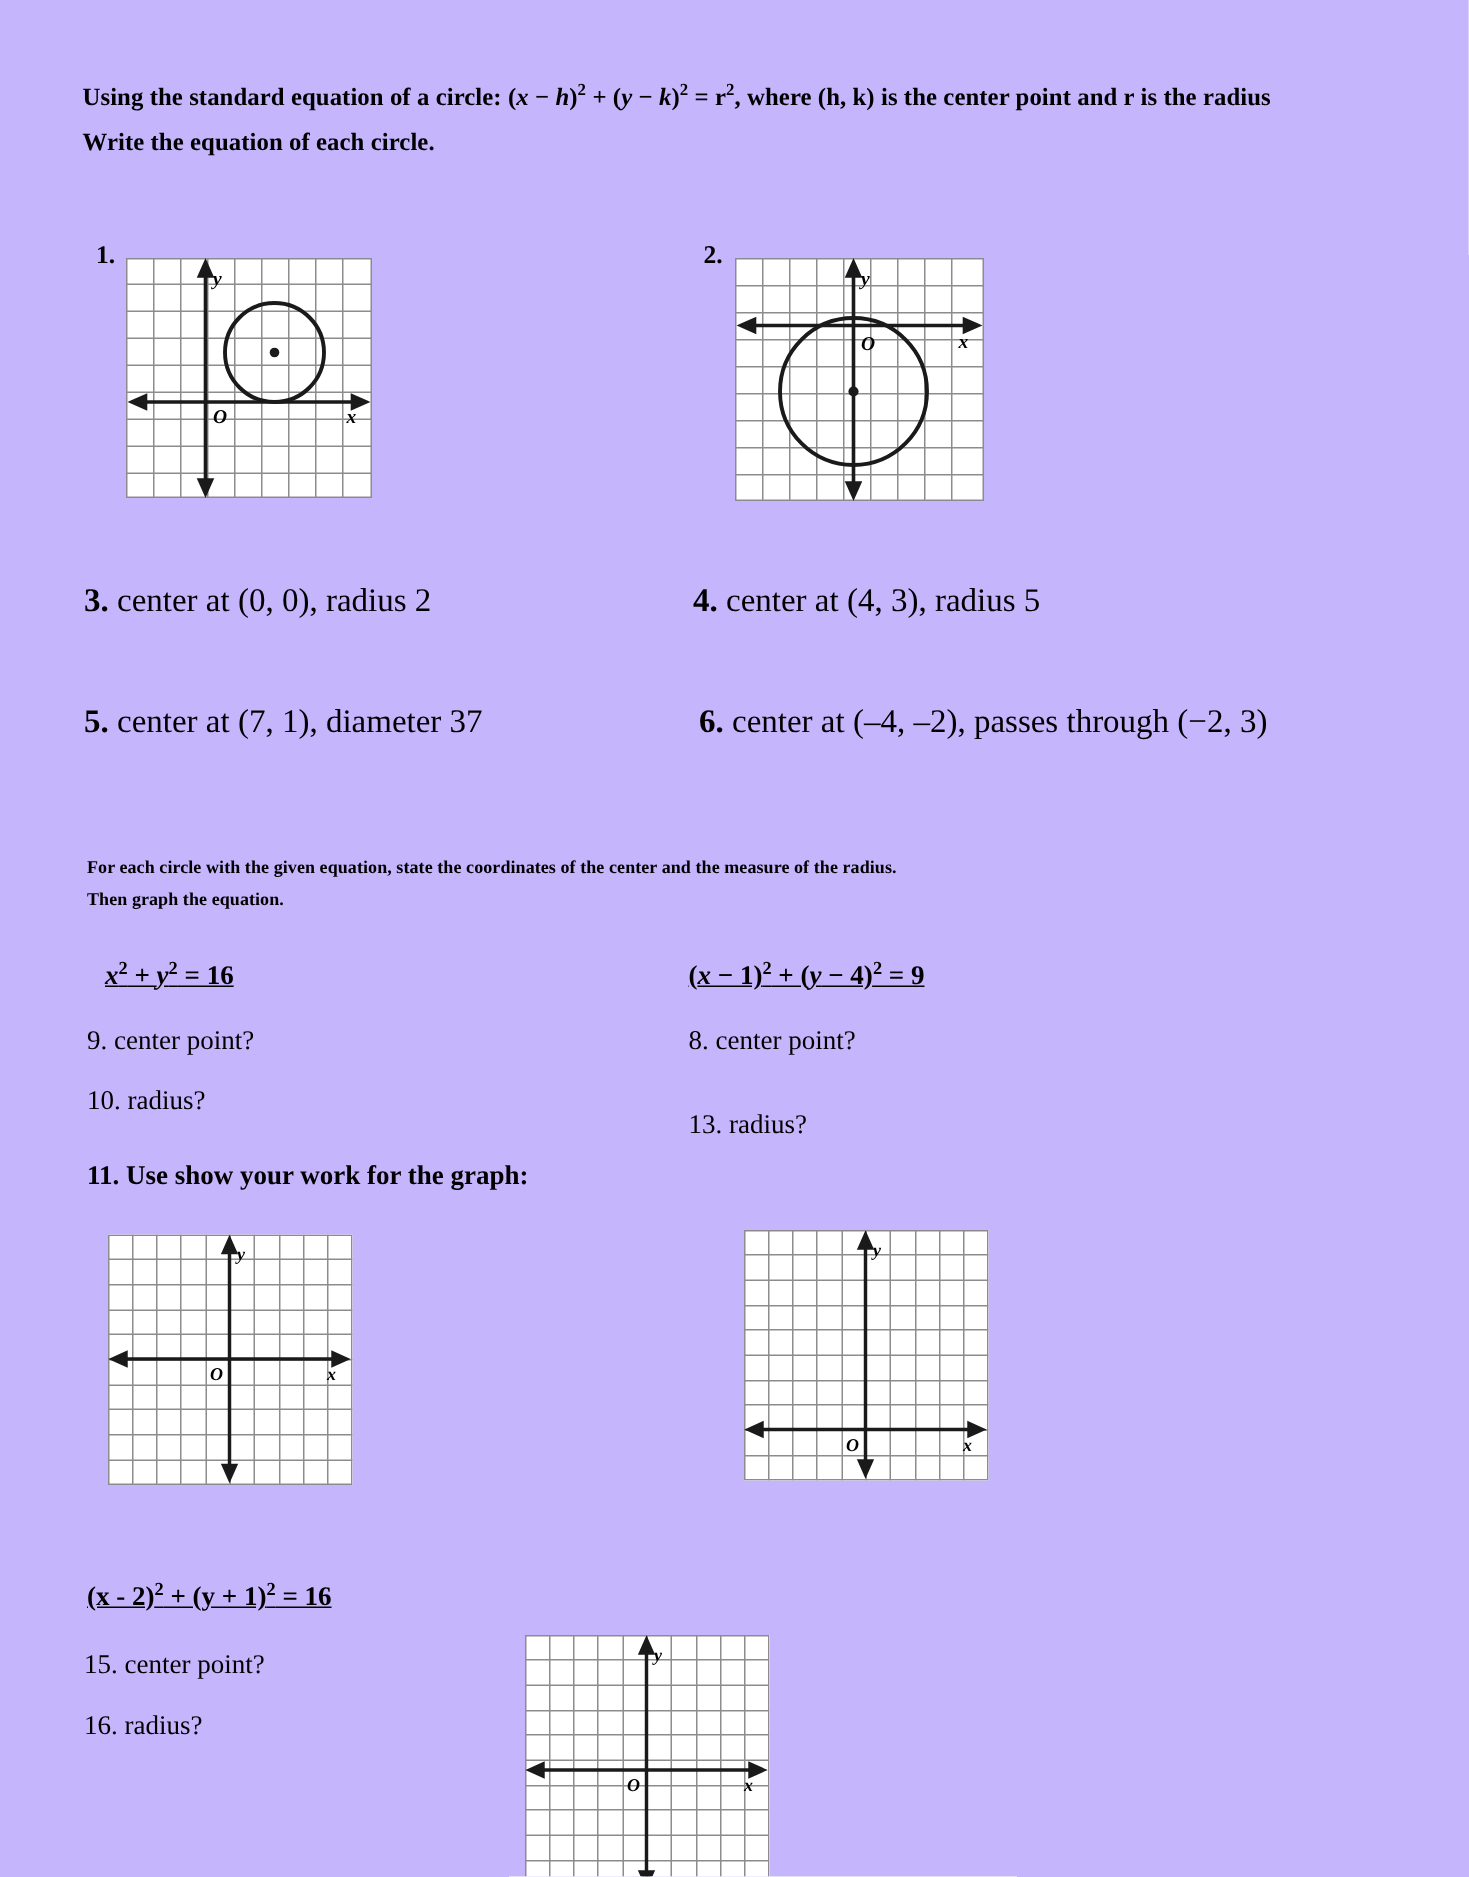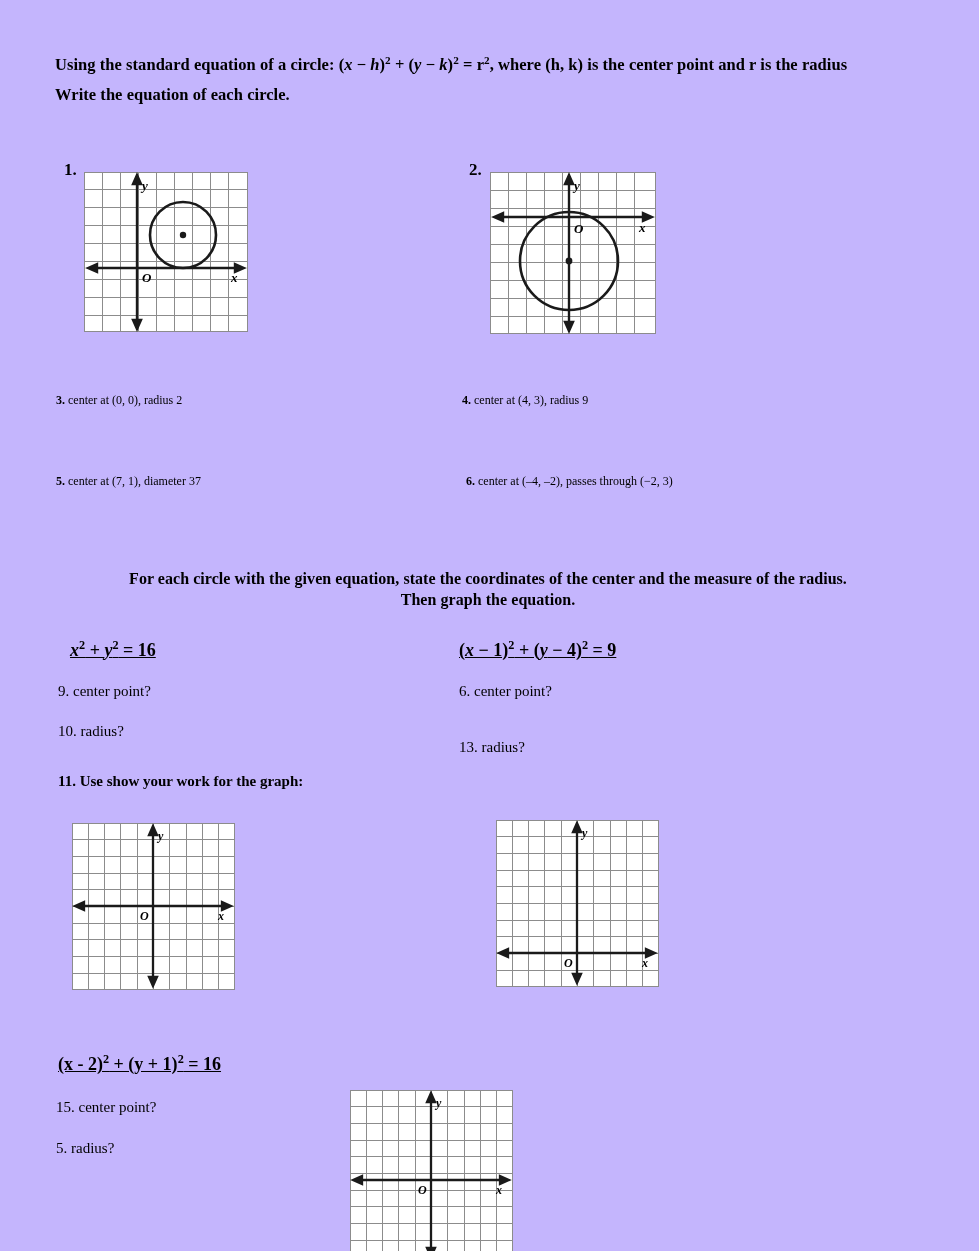--- a/index.html
+++ b/index.html
@@ -26,55 +26,55 @@
 
   
   .instruction {
     position: absolute;
     font-weight: bold;
     font-size: 16.5px;
     line-height: 30px;
     letter-spacing: 0.05px;
   }
   #instr-top { left: 55px; top: 50px; width: 900px; }
-  #instr-mid { left: 58px; top: 568px; width: 860px; font-size: 16px; line-height: 21px; text-align: center; }
+  #instr-mid { left: 58px; top: 568px; width: 860px; font-size: 12px; line-height: 21px; }
 
   .mathline {
     font-family: "Liberation Serif", "DejaVu Serif", serif;
   }
   .mvar {
     font-style: italic;
     font-weight: bold;
   }
   sup {
     font-size: 0.68em;
     vertical-align: super;
     line-height: 0;
   }
 
   .item {
     position: absolute;
-    font-size: 12px;
+    font-size: 22px;
     line-height: 22px;
     white-space: nowrap;
   }
   .item .num { font-weight: bold; }
 
   .eqn {
     position: absolute;
     font-size: 18px;
     font-weight: bold;
     white-space: nowrap;
     text-decoration: underline;
   }
   .eqn .mvar { font-style: italic; }
 
   .q {
     position: absolute;
-    font-size: 15px;
+    font-size: 18px;
     white-space: nowrap;
   }
   .q.bold { font-weight: bold; }
 
   .gnum {
     position: absolute;
     font-weight: bold;
     font-size: 17px;
   }
 
@@ -175,21 +175,21 @@
       <text x="84" y="18" font-family="Liberation Serif, serif" font-size="13" font-style="italic" font-weight="bold" fill="#000">y</text>
     </svg>
   </div>
 
   <div class="item" style="left:56px; top:389px;">
     <span class="num">3.</span>
     <span>center at (0, 0), radius 2</span>
   </div>
   <div class="item" style="left:462px; top:389px;">
     <span class="num">4.</span>
-    <span>center at (4, 3), radius 9</span>
+    <span>center at (4, 3), radius 5</span>
   </div>
   <div class="item" style="left:56px; top:470px;">
     <span class="num">5.</span>
     <span>center at (7, 1), diameter 37</span>
   </div>
   <div class="item" style="left:466px; top:470px;">
     <span class="num">6.</span>
     <span>center at (–4, –2), passes through (−2, 3)</span>
   </div>
 
@@ -202,21 +202,21 @@
     <span class="mvar">x</span><sup>2</sup> + <span class="mvar">y</span><sup>2</sup> = 16
   </div>
   <div class="eqn" style="left:459px; top:640px;">
     (<span class="mvar">x</span> − 1)<sup>2</sup> + (<span class="mvar">y</span> − 4)<sup>2</sup> = 9
   </div>
 
   <div class="q" style="left:58px; top:683px;">9. center point?</div>
   <div class="q" style="left:58px; top:723px;">10. radius?</div>
   <div class="q bold" style="left:58px; top:773px;">11. Use show your work for the graph:</div>
 
-  <div class="q" style="left:459px; top:683px;">6. center point?</div>
+  <div class="q" style="left:459px; top:683px;">8. center point?</div>
   <div class="q" style="left:459px; top:723px;margin-top:16px;">13. radius?</div>
 
   <div class="graph" id="graph-11" style="left:72px; top:823px;">
     <svg width="163" height="167" viewBox="0 0 163 167">
       <rect x="0.5" y="0.5" width="162" height="166" fill="#ffffff" stroke="#8c8c8c" stroke-width="1"></rect>
       <g stroke="#8c8c8c" stroke-width="1">
         <line x1="16.5" y1="0" x2="16.5" y2="167"></line>
         <line x1="32.5" y1="0" x2="32.5" y2="167"></line>
         <line x1="48.5" y1="0" x2="48.5" y2="167"></line>
         <line x1="65.5" y1="0" x2="65.5" y2="167"></line>
@@ -283,21 +283,21 @@
       <text x="68" y="147" font-family="Liberation Serif, serif" font-size="12" font-style="italic" font-weight="bold" fill="#000">O</text>
       <text x="146" y="147" font-family="Liberation Serif, serif" font-size="12" font-style="italic" font-weight="bold" fill="#000">x</text>
       <text x="86" y="17" font-family="Liberation Serif, serif" font-size="12" font-style="italic" font-weight="bold" fill="#000">y</text>
     </svg>
   </div>
 
   <div class="eqn" style="left:58px; top:1054px;">
     (x - 2)<sup>2</sup> + (y + 1)<sup>2</sup> = 16
   </div>
   <div class="q" style="left:56px; top:1099px;">15. center point?</div>
-  <div class="q" style="left:56px; top:1140px;">5. radius?</div>
+  <div class="q" style="left:56px; top:1140px;">16. radius?</div>
 
   <div class="graph" id="graph-17" style="left:350px; top:1090px; height:161px; overflow:hidden;">
     <svg width="163" height="167" viewBox="0 0 163 167">
       <rect x="0.5" y="0.5" width="162" height="166" fill="#ffffff" stroke="#8c8c8c" stroke-width="1"></rect>
       <g stroke="#8c8c8c" stroke-width="1">
         <line x1="16.5" y1="0" x2="16.5" y2="167"></line>
         <line x1="32.5" y1="0" x2="32.5" y2="167"></line>
         <line x1="48.5" y1="0" x2="48.5" y2="167"></line>
         <line x1="65.5" y1="0" x2="65.5" y2="167"></line>
         <line x1="81.5" y1="0" x2="81.5" y2="167"></line>

